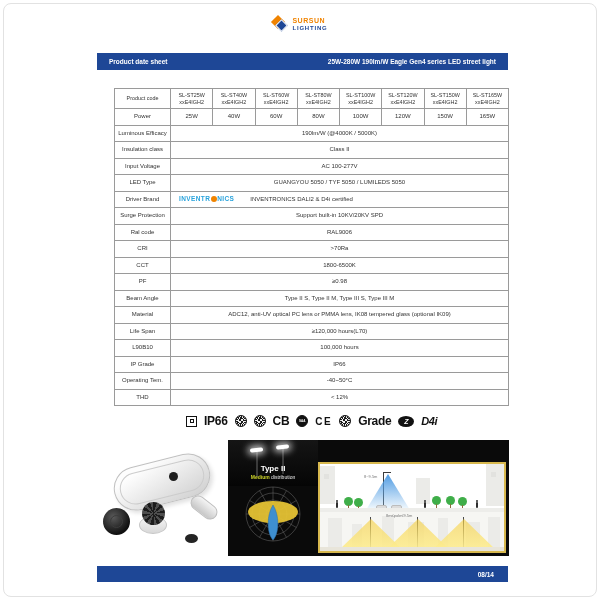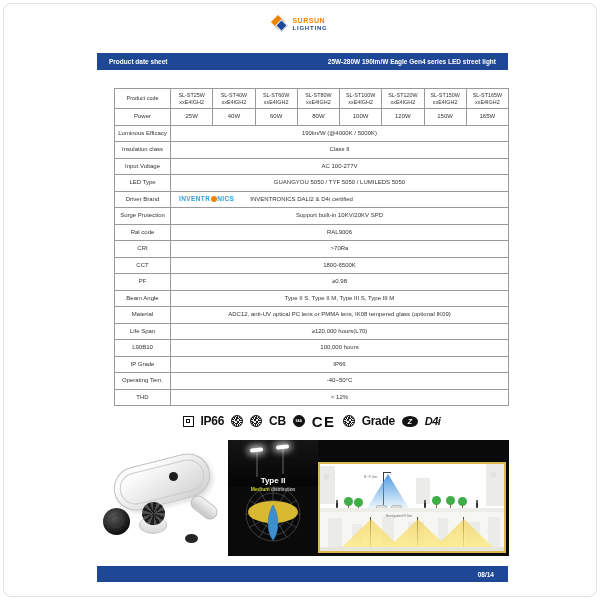--- a/index.html
+++ b/index.html
@@ -35,21 +35,21 @@
   .driver-text { margin-left:16px; }
 
   
   .cert-row { position:absolute; left:114px; top:406px; width:395px; height:30px; display:flex; align-items:center; justify-content:center; gap:7px; }
   .cert-text { font-weight:bold; font-size:12px; color:#111; letter-spacing:-.3px; }
   .class2-box { width:11px; height:11px; border:1.6px solid #111; display:flex; align-items:center; justify-content:center; }
   .class2-box i { display:block; width:4px; height:4px; border:1px solid #111; }
   .cert-circle { width:12px; height:12px; border-radius:50%; border:1px solid #111;
     background:repeating-conic-gradient(#1a1a1a 0 14deg, #f2f2f2 14deg 26deg); }
   .cert-circle.solid { background:#111; color:#fff; font-size:3px; font-weight:bold; display:flex; align-items:center; justify-content:center; letter-spacing:0; }
-  .ce-mark { font-weight:bold; font-size:15px; letter-spacing:1.5px; color:#111; }
+  .ce-mark { font-weight:bold; font-size:10px; letter-spacing:1.5px; color:#111; }
   .zhaga-oval { width:16px; height:11px; background:#111; border-radius:50%; color:#fff; font-size:7px; font-weight:bold; font-style:italic; display:flex; align-items:center; justify-content:center; }
   .d4i-text { font-weight:bold; font-style:italic; font-size:11px; color:#111; letter-spacing:-.5px; }
 
   
   .product-photo { position:absolute; left:97px; top:446px; width:130px; height:122px; background:#fff; }
   .pp-body { position:absolute; left:16px; top:14px; width:98px; height:44px; border-radius:22px;
     background:linear-gradient(160deg,#fdfdfd 20%,#d4d4d4 90%); border:1px solid #c0c0c0;
     transform:rotate(-14deg); box-shadow:2px 3px 4px rgba(0,0,0,.12); }
   .pp-body::after { content:""; position:absolute; inset:5px; border:1px solid #cccccc; border-radius:17px; }
   .pp-knob { position:absolute; left:72px; top:26px; width:9px; height:9px; border-radius:50%; background:#1d1d1d; }
@@ -66,21 +66,21 @@
 
   
   .dark-panel { position:absolute; left:228px; top:440px; width:281px; height:116px; background:#0a0a0a; overflow:hidden; }
   .lamp-photo { position:absolute; left:0; top:0; width:90px; height:46px; background:linear-gradient(#151515,#050505); }
   .glow { position:absolute; width:13px; height:3.5px; background:#fff; border-radius:2px; box-shadow:0 0 7px 2.5px rgba(255,255,255,.75); }
   .glow.g1 { left:22px; top:8px; transform:rotate(-6deg); }
   .glow.g2 { left:48px; top:5px; transform:rotate(-6deg); }
   .post { position:absolute; width:1.5px; height:26px; background:#3a3a3a; }
   .post.p1 { left:28px; top:11px; } .post.p2 { left:54px; top:8px; }
   .type-block { position:absolute; left:0; top:24px; width:90px; text-align:center; }
-  .type-title { color:#fff; font-weight:bold; font-size:8px;margin-top:12px; }
+  .type-title { color:#fff; font-weight:bold; font-size:8px; }
   .type-sub { font-size:5px; color:#e9e9e9; margin-top:1px; }
   .type-sub .hl { color:#cdd42a; font-weight:bold; }
   .polar { position:absolute; left:14px; top:44px; }
   .panel-title { position:absolute; left:90px; top:3px; width:188px; text-align:center; font-size:8.5px; font-weight:bold; color:#fff; }
   .panel-title .hl { color:#f5a623; }
   .illustration { position:absolute; left:90px; top:22px; width:188px; height:91px; border:2px solid #d7b84e; background:#fff; }
   .illus-top { position:absolute; left:0; top:0; width:184px; height:48px; background:#fff; overflow:hidden; }
   .illus-bottom { position:absolute; left:0; top:48px; width:184px; height:39px; background:#f6f6f3; overflow:hidden; }
   .bld { position:absolute; background:#ebebe8; }
   .bld.dk { background:#e2e2df; }

